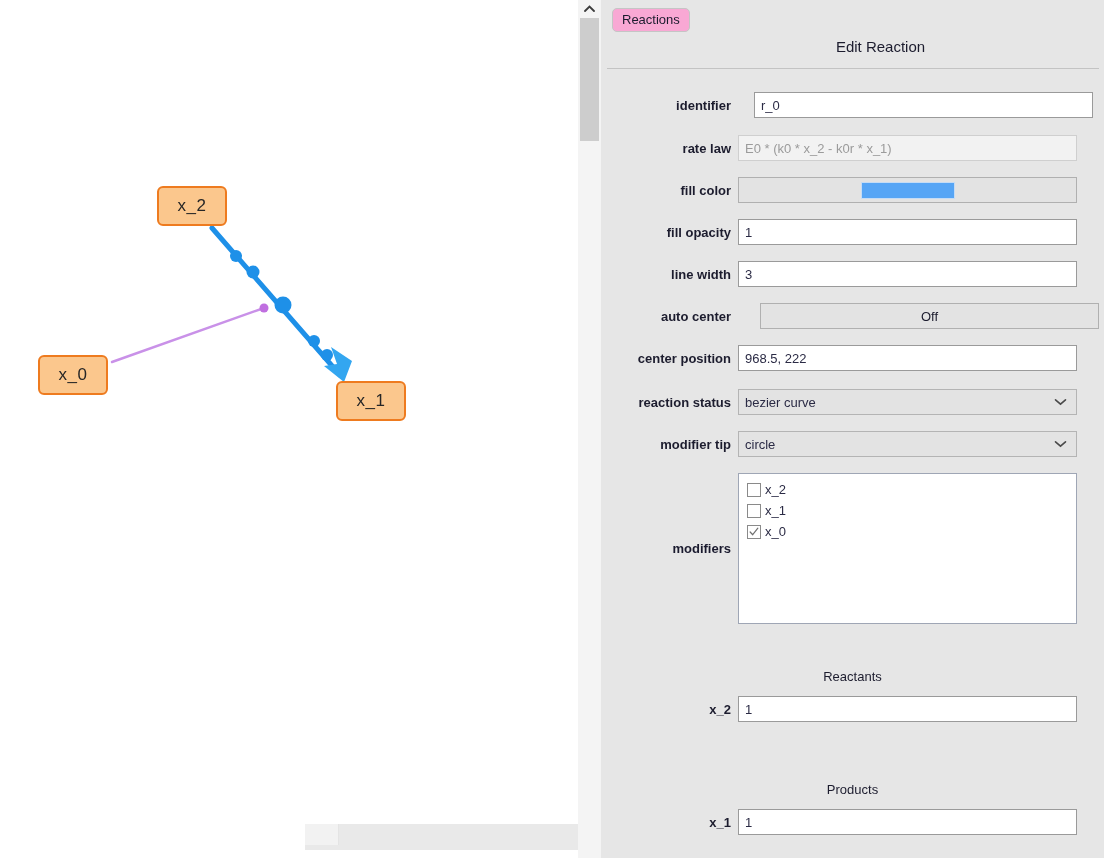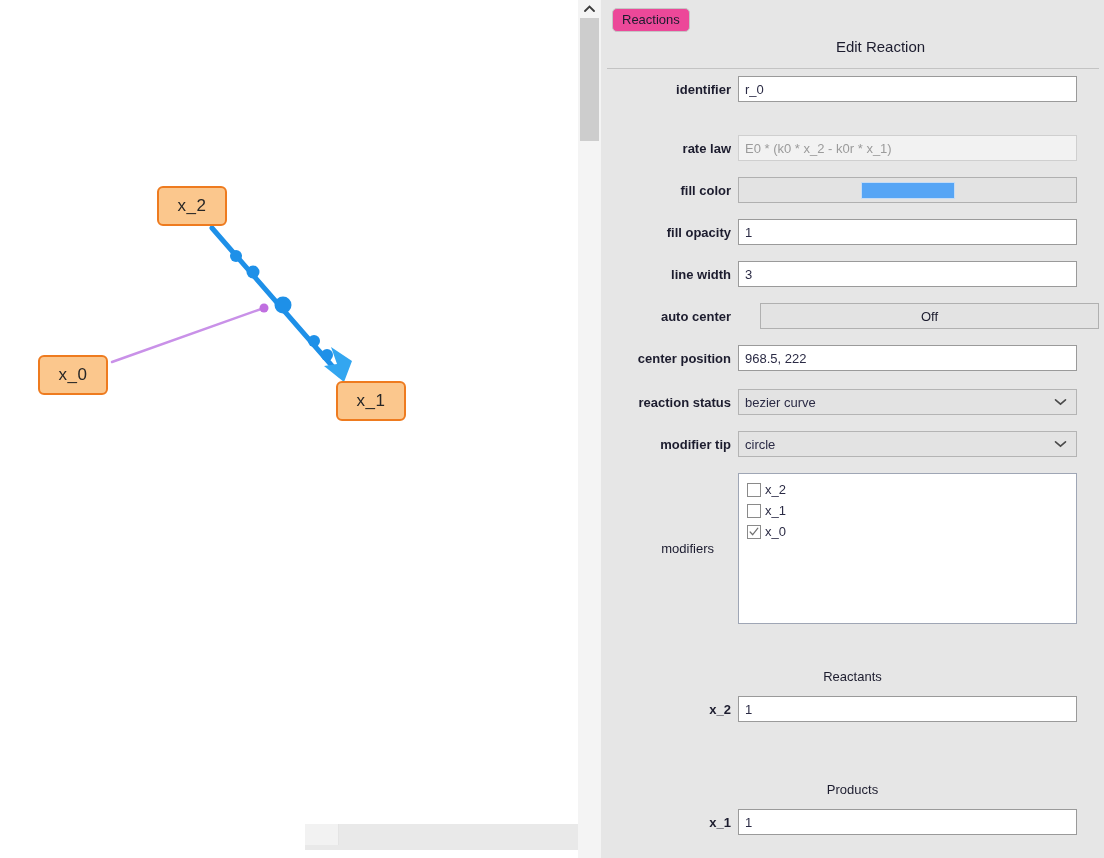--- a/index.html
+++ b/index.html
@@ -110,21 +110,21 @@
     position: absolute;
     left: 0; top: 0;
     width: 503px;
     height: 34px;
   }
   #tab-reactions {
     position: absolute;
     left: 11px;
     top: 8px;
     padding: 3px 9px 4px 9px;
-    background: #ec4899;
+    background: #f9a8d4;
     border: 1px solid #c5c5c5;
     border-radius: 5px;
     font-size: 13px;
     color: #1c1c2e;
   }
 
   #panel-title {
     position: absolute;
     left: 0;
     top: 38px;
@@ -208,22 +208,22 @@
     left: 0;
     top: 473px;
     width: 503px;
     height: 151px;
     display: flex;
     align-items: center;
   }
   #modifiers-label {
     width: 137px;
     text-align: right;
-    padding-right: 24px;
-    font-weight: normal;
+    padding-right: 7px;
+    font-weight: bold;
     font-size: 13px;
     box-sizing: border-box;
     flex: none;
   }
   #modifiers-list {
     flex: none;
     width: 339px;
     height: 151px;
     box-sizing: border-box;
     background: #ffffff;
@@ -315,21 +315,21 @@
 
 <div id="panel">
 
   <div id="tab-strip">
     <div id="tab-reactions">Reactions</div>
   </div>
 
   <div id="panel-title">Edit Reaction</div>
   <div id="title-rule"></div>
 
-  <div class="row" style="top:76px;">
+  <div class="row" style="top:92px;gap:16px;">
     <div class="row-label">identifier</div>
     <div class="field">r_0</div>
   </div>
 
   <div class="row" style="top:135px;">
     <div class="row-label">rate law</div>
     <div class="field readonly">E0 * (k0 * x_2 - k0r * x_1)</div>
   </div>
 
   <div class="row" style="top:177px;align-items:center;">

